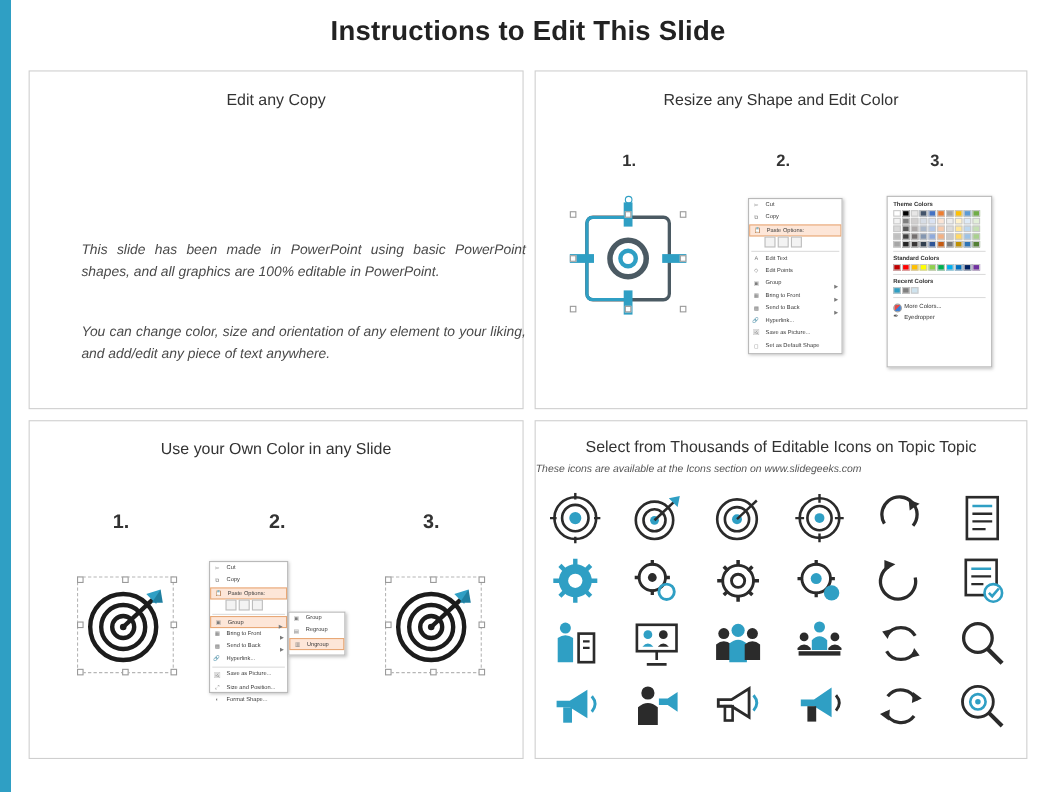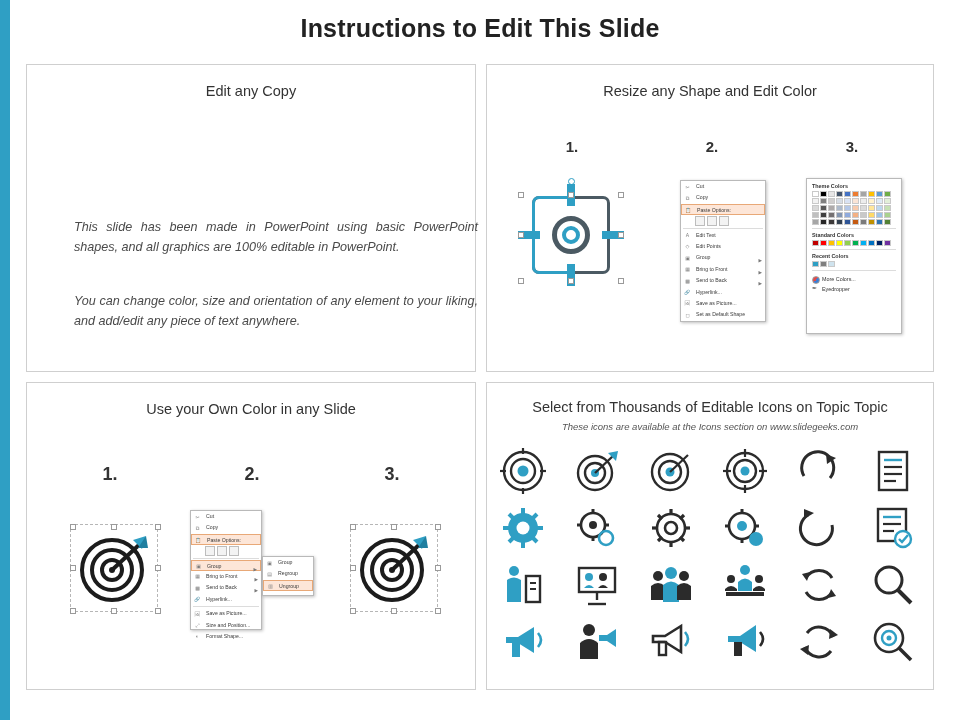--- a/index.html
+++ b/index.html
@@ -59,21 +59,20 @@
     color: #333333;
   }
   #quad-tl .quad-title, #quad-bl .quad-title { top: 18px; }
   #quad-tr .quad-title { top: 18px; }
   #quad-br .quad-title { top: 16px; }
 
   .quad-sub {
     position: absolute;
     left: 0; top: 38px;
     width: 100%;
-    text-align: center;
     font-size: 9.5px;
     font-style: italic;
     color: #555555;
   }
 
   .para {
     position: absolute;
     left: 22px;
     width: 404px;
     font-size: 12.6px;

